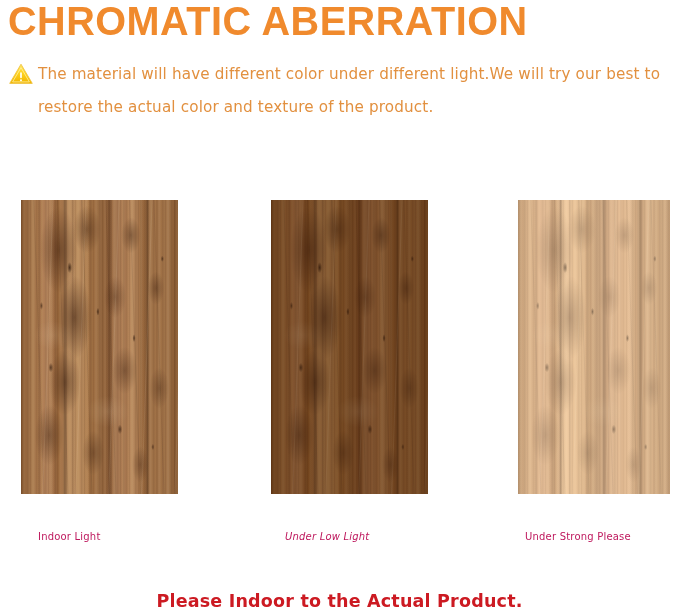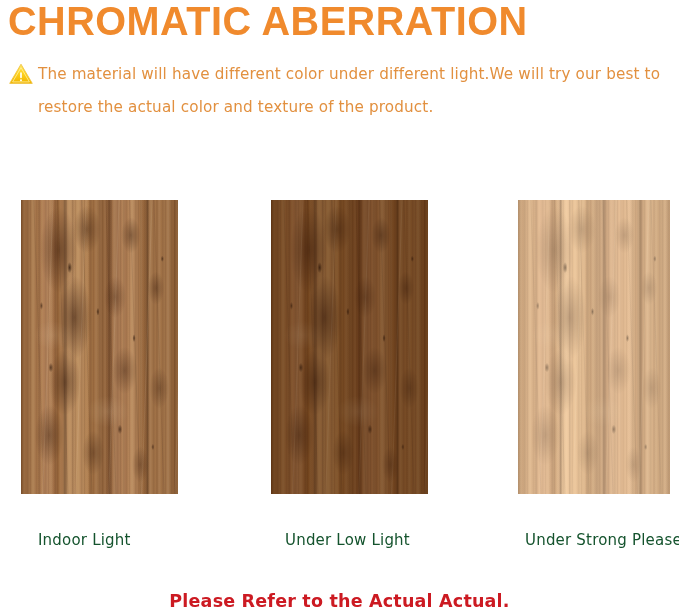--- a/index.html
+++ b/index.html
@@ -158,27 +158,27 @@
   .sw2 .wood-base { filter: saturate(1.25) brightness(0.84); }
   .sw3 .wood-base { filter: saturate(0.80) brightness(1.22); }
   .sw3 .wood-blotch { opacity: 0.72; }
   .sw2 .wood-blotch { opacity: 1; }
 
   
   .caption {
     position: absolute;
     top: 531px;
     font-family: "DejaVu Sans", sans-serif;
-    font-size: 15px;
-    color: #14532d;
+    font-size: 10px;
+    color: #be185d;
     letter-spacing: 0.2px;
     white-space: nowrap;
   }
   .cap1 { left: 38px;  }
-  .cap2 { left: 285px; }
+  .cap2 { left: 285px; font-style: italic; }
   .cap3 { left: 525px; }
 
   
   .footer {
     position: absolute;
     left: 0;
     top: 591px;
     width: 679px;
     text-align: center;
     font-family: "DejaVu Sans", sans-serif;
@@ -238,13 +238,13 @@
     <div class="wood-scratch"></div>
     <div class="wood-tint"></div>
   </div>
 
 </div>
 
 <div class="caption cap1">Indoor Light</div>
 <div class="caption cap2">Under Low Light</div>
 <div class="caption cap3">Under Strong Please</div>
 
-<div class="footer">Please Refer to the Actual Actual.</div>
+<div class="footer">Please Indoor to the Actual Product.</div>
 
 </body></html>

